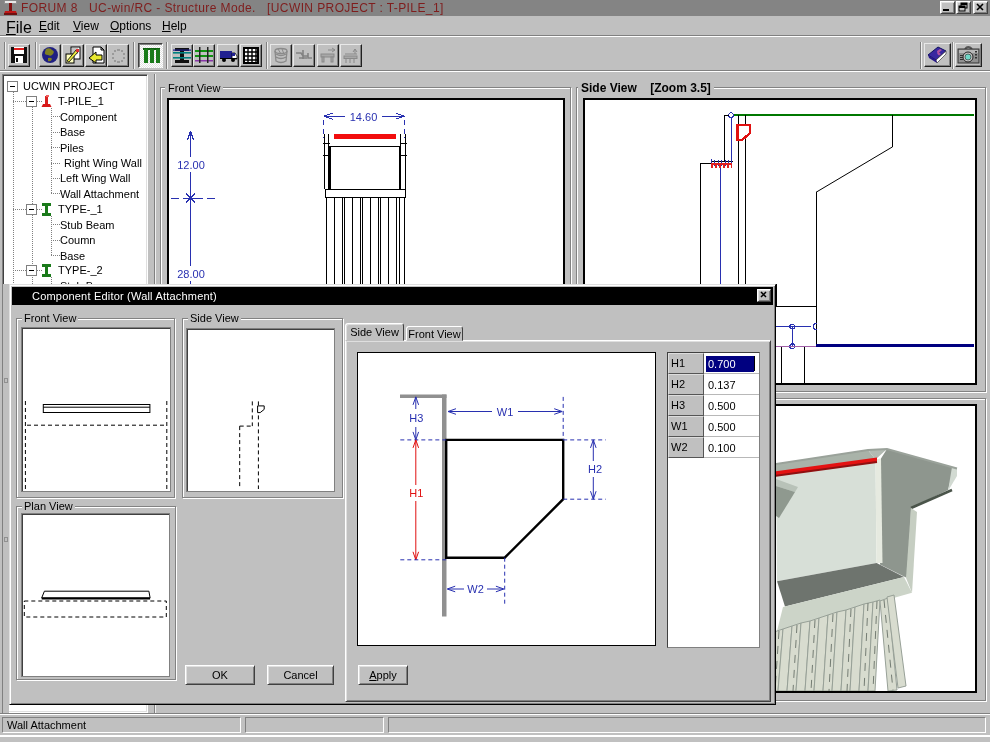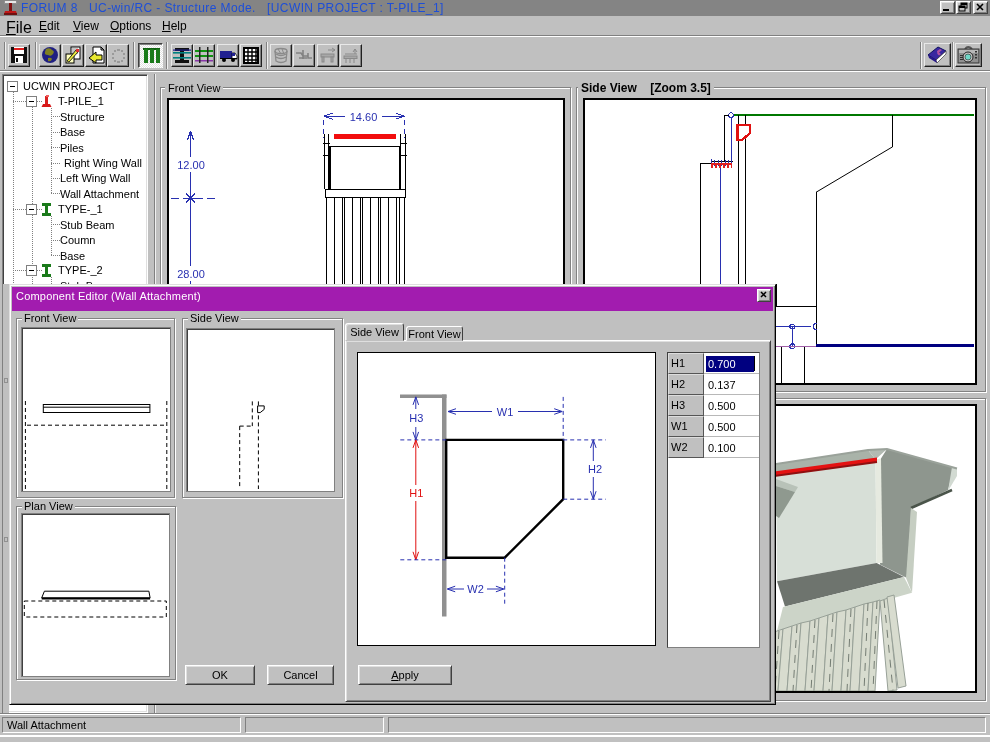--- a/index.html
+++ b/index.html
@@ -22,21 +22,21 @@
 <div id="root">
 
 <div class="abs" style="left:0;top:0;width:990px;height:16px;background:#848484"></div>
 <div class="abs" id="appicon" style="left:3px;top:1px;width:15px;height:14px"><svg width="15" height="14">
 <rect x="1" y="0" width="13" height="3" fill="#909090"></rect>
         <rect x="2" y="0" width="11" height="2" fill="#e8e8e8"></rect>
 <rect x="6" y="2" width="3" height="8" fill="#801010"></rect>
 <polygon points="2,10 13,10 14,13 1,13" fill="#c01818"></polygon>
 <rect x="1" y="12" width="13" height="2" fill="#701010"></rect>
       </svg></div>
-<div class="abs" style="left:21px;top:1px;width:700px;height:15px;color:#1d4ed8;font-size:12px;letter-spacing:.4px;line-height:15px">FORUM 8&nbsp;&nbsp;&nbsp;UC-win/RC - Structure Mode.&nbsp;&nbsp;&nbsp;[UCWIN PROJECT : T-PILE_1]</div>
+<div class="abs" style="left:21px;top:1px;width:700px;height:15px;color:#7f1d1d;font-size:12px;letter-spacing:.4px;line-height:15px">FORUM 8&nbsp;&nbsp;&nbsp;UC-win/RC - Structure Mode.&nbsp;&nbsp;&nbsp;[UCWIN PROJECT : T-PILE_1]</div>
 <div class="abs btn" style="left:940px;top:1px;width:15px;height:13px"><svg width="13" height="11">
         <rect x="2" y="7" width="6" height="2" fill="#000"></rect>
       </svg></div>
 <div class="abs btn" style="left:956px;top:1px;width:15px;height:13px"><svg width="13" height="11">
         <rect x="4" y="1" width="6" height="5" fill="none" stroke="#000"></rect>
         <rect x="4" y="1" width="6" height="2" fill="#000"></rect>
         <rect x="2" y="4" width="6" height="5" fill="#c0c0c0" stroke="#000"></rect>
         <rect x="2" y="4" width="6" height="2" fill="#000"></rect>
       </svg></div>
 <div class="abs btn" style="left:973px;top:1px;width:15px;height:13px"><svg width="13" height="11">
@@ -231,21 +231,21 @@
         <rect x="4" y="3" width="3" height="7" fill="#1a7a1a"></rect>
         <rect x="1" y="10" width="9" height="3" fill="#1a7a1a"></rect>
       </svg>
 <svg class="abs" style="left:37px;top:188px" width="11" height="13">
         <rect x="1" y="0" width="9" height="3" fill="#1a7a1a"></rect>
         <rect x="4" y="3" width="3" height="7" fill="#1a7a1a"></rect>
         <rect x="1" y="10" width="9" height="3" fill="#1a7a1a"></rect>
       </svg>
 <div class="treetxt" style="left:19px;top:4px">UCWIN PROJECT</div>
 <div class="treetxt" style="left:54px;top:19px">T-PILE_1</div>
-<div class="treetxt" style="left:56px;top:35px">Structure</div>
+<div class="treetxt" style="left:56px;top:35px">Component</div>
 <div class="treetxt" style="left:56px;top:50px">Base</div>
 <div class="treetxt" style="left:56px;top:66px">Piles</div>
 <div class="treetxt" style="left:60px;top:81px">Right Wing Wall</div>
 <div class="treetxt" style="left:56px;top:96px">Left Wing Wall</div>
 <div class="treetxt" style="left:56px;top:112px">Wall Attachment</div>
 <div class="treetxt" style="left:54px;top:127px">TYPE-_1</div>
 <div class="treetxt" style="left:56px;top:143px">Stub Beam</div>
 <div class="treetxt" style="left:56px;top:158px">Coumn</div>
 <div class="treetxt" style="left:56px;top:174px">Base</div>
 <div class="treetxt" style="left:54px;top:188px">TYPE-_2</div>
@@ -357,21 +357,21 @@
 <polygon points="102,195 110,192 119,284 110,285"></polygon>
 <polygon points="109,191 116,189 128,280 120,282"></polygon>
 </g>
 <g stroke="#747c73" stroke-width="1" fill="none" stroke-dasharray="8,7">
 <path d="M1,225 L-3,285 M19,219 L15,285 M37,214 L33,285 M55,208 L51,285 M73,203 L69,285 M90,197 L86,285 M99,195 L95,285 M106,194 L115,284"></path>
 </g>
 </g>
     </svg>
 
 <div id="dialog" class="abs" style="left:9px;top:284px;width:767px;height:421px;background:#c0c0c0;border:1px solid;border-color:#dfdfdf #000 #000 #dfdfdf;box-shadow:inset 1px 1px 0 #fff,inset -1px -1px 0 #808080">
-<div class="abs" style="left:2px;top:2px;width:761px;height:24px;background:#a21caf;color:#fff;line-height:18px;padding-left:4px;letter-spacing:.2px">Component Editor (Wall Attachment)</div>
+<div class="abs" style="left:2px;top:2px;width:761px;height:18px;background:#000000;color:#fff;line-height:18px;padding-left:20px;letter-spacing:.2px">Component Editor (Wall Attachment)</div>
 <div class="abs btn" style="left:747px;top:4px;width:14px;height:13px"><svg width="12" height="11">
           <path d="M3,2 L8,7 M8,2 L3,7" stroke="#000" stroke-width="1.5"></path>
         </svg></div>
 
 <div class="gb" style="left:6px;top:33px;width:159px;height:180px"></div>
 <div class="abs" style="left:12px;top:27px;background:#c0c0c0;padding:0 2px">Front View</div>
 <div class="abs" style="left:11px;top:42px;width:150px;height:165px;background:#fff;border:1px solid #808080;box-shadow:inset 1px 1px 0 #404040"></div>
 <svg class="abs" style="left:13px;top:44px" width="146" height="161">
 <g stroke="#000" fill="none">
 <rect x="20.3" y="75.5" width="106.6" height="8" fill="#fff"></rect>
@@ -453,21 +453,21 @@
 <div class="abs" style="left:36px;top:83px;width:55px;height:1px;background:#b8b8b8"></div>
 <div class="abs" style="left:36px;top:104px;width:55px;height:1px;background:#b8b8b8"></div>
 <div class="abs" style="left:38px;top:2.5px;width:48px;height:16px;background:#000080;color:#fff;line-height:16px;padding-left:2px">0.700</div>
 <div class="abs" style="left:86px;top:3px;width:1px;height:15px;background:#000"></div>
 <div class="abs" style="left:40px;top:23px;line-height:18px">0.137</div>
 <div class="abs" style="left:40px;top:44px;line-height:18px">0.500</div>
 <div class="abs" style="left:40px;top:65px;line-height:18px">0.500</div>
 <div class="abs" style="left:40px;top:86px;line-height:18px">0.100</div>
 </div>
 
-<div class="abs btn" style="left:348px;top:380px;width:94px;height:20px;line-height:18px"><u>A</u>pply</div>
+<div class="abs btn" style="left:348px;top:380px;width:50px;height:20px;line-height:18px"><u>A</u>pply</div>
 </div>
 
 <div class="abs" style="left:0;top:284px;width:9px;height:430px;background:#c0c0c0"></div>
 <div class="abs" style="left:2px;top:284px;width:1px;height:430px;background:#808080"></div>
 <div class="abs" style="left:4px;top:378px;width:4px;height:5px;border:1px solid #909090"></div>
 <div class="abs" style="left:4px;top:537px;width:4px;height:5px;border:1px solid #909090"></div>
 
 <div class="abs" style="left:0;top:713px;width:990px;height:1px;background:#808080"></div>
 <div class="abs" style="left:0;top:714px;width:990px;height:1px;background:#fff"></div>
 <div class="abs" style="left:0;top:715px;width:990px;height:21px;background:#c0c0c0"></div>

